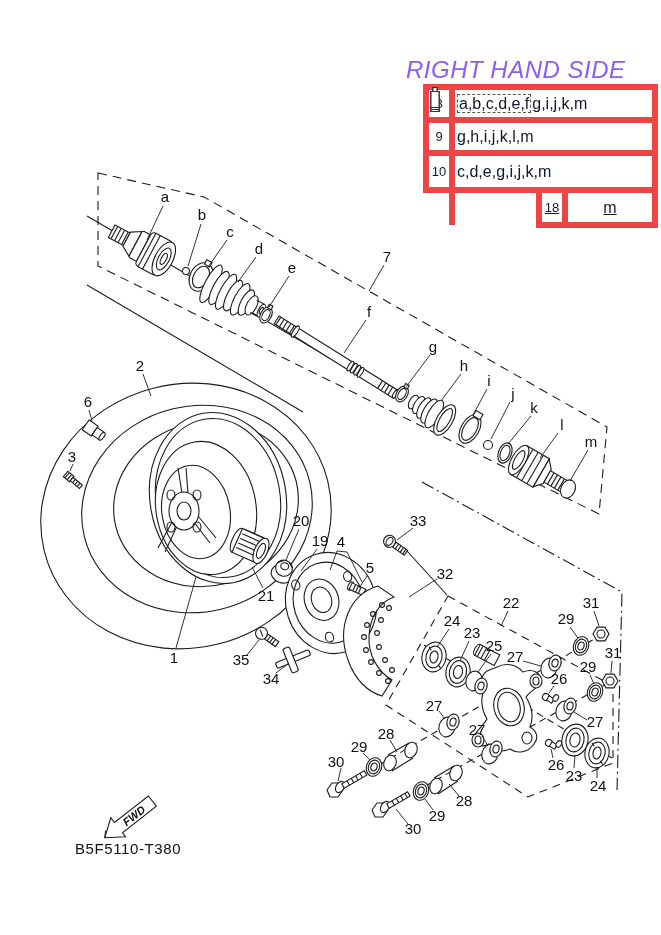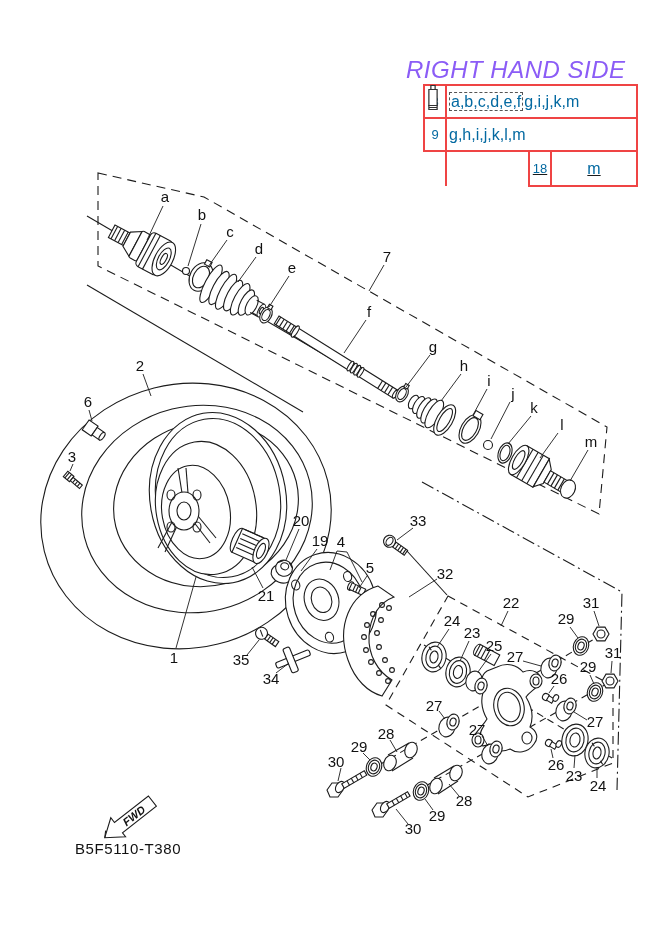--- a/index.html
+++ b/index.html
@@ -2,21 +2,21 @@
 <html><head>
 <meta charset="utf-8">
 <style>
   html,body{margin:0;padding:0;background:#fff;}
   .stage{position:relative;width:661px;height:935px;background:#fff;overflow:hidden;
          font-family:"Liberation Sans",sans-serif;color:#1a1a1a;}
   .stage svg{position:absolute;left:0;top:0;}
   .ttl{position:absolute;left:406px;top:56px;width:230px;font-size:24px;font-style:italic;
        font-weight:500;letter-spacing:.5px;white-space:nowrap;color:#8b5cf6;}
   .reftable{position:absolute;left:423px;top:84px;border-collapse:collapse;table-layout:fixed;}
-  .reftable td{border:2px solid #ef4444;font-size:16px;color:#0369a1;padding:0 2px;vertical-align:middle;}
+  .reftable td{border:6px solid #ef4444;font-size:16px;color:#0f172a;padding:0 2px;vertical-align:middle;}
   .reftable td.num{width:20px;font-size:13px;text-align:center;padding:0;}
   .reftable td.cnt{width:176px;}
   .reftable td.v{width:77px;text-align:center;}
   .reftable td.v2{width:80px;text-align:center;}
   .reftable td.none{border-left:none;border-bottom:none;background:transparent;}
   .boxed{border:1px dashed #555;padding:0 1px;margin-right:1px;}
   .tube{vertical-align:middle;margin-left:3px;}
   .code{position:absolute;left:75px;top:840px;font-size:15px;letter-spacing:.6px;color:#111;}
   svg text{font-family:"Liberation Sans",sans-serif;fill:#111;}
   .co{font-size:15px;}
@@ -629,20 +629,34 @@
   </tr>
   <tr style="height:33px;">
     <td class="num">9</td>
     <td class="cnt" colspan="3"><span>g,h,i,j,k,l,m</span><svg class="tube" width="12" height="25" viewBox="0 0 12 25">
               <rect x="4" y="0.5" width="4" height="4" fill="#fff" stroke="#333"></rect>
               <rect x="2" y="4.5" width="8" height="16" fill="#fff" stroke="#333"></rect>
               <rect x="2" y="20.5" width="8" height="4" fill="#fff" stroke="#333"></rect>
               <line x1="2" y1="22.5" x2="10" y2="22.5" stroke="#333"></line>
             </svg></td>
   </tr>
+  <tr style="height:37px;">
+    <td class="num">10</td>
+    <td class="cnt" colspan="3"><span>c,d,e,g,i,j,k,m</span><svg class="tube" width="12" height="25" viewBox="0 0 12 25">
+              <rect x="4" y="0.5" width="4" height="4" fill="#fff" stroke="#333"></rect>
+              <rect x="2" y="4.5" width="8" height="16" fill="#fff" stroke="#333"></rect>
+              <rect x="2" y="20.5" width="8" height="4" fill="#fff" stroke="#333"></rect>
+              <line x1="2" y1="22.5" x2="10" y2="22.5" stroke="#333"></line>
+            </svg><svg class="tube" width="12" height="25" viewBox="0 0 12 25">
+              <rect x="4" y="0.5" width="4" height="4" fill="#fff" stroke="#333"></rect>
+              <rect x="2" y="4.5" width="8" height="16" fill="#fff" stroke="#333"></rect>
+              <rect x="2" y="20.5" width="8" height="4" fill="#fff" stroke="#333"></rect>
+              <line x1="2" y1="22.5" x2="10" y2="22.5" stroke="#333"></line>
+            </svg></td>
+  </tr>
   <tr style="height:35px;text-decoration:underline;">
     <td class="num none"></td>
     <td class="v none"></td>
     <td class="num">18</td>
     <td class="v2">m</td>
   </tr>
 </tbody>
     </table>
 
 <div class="code">B5F5110-T380</div>

